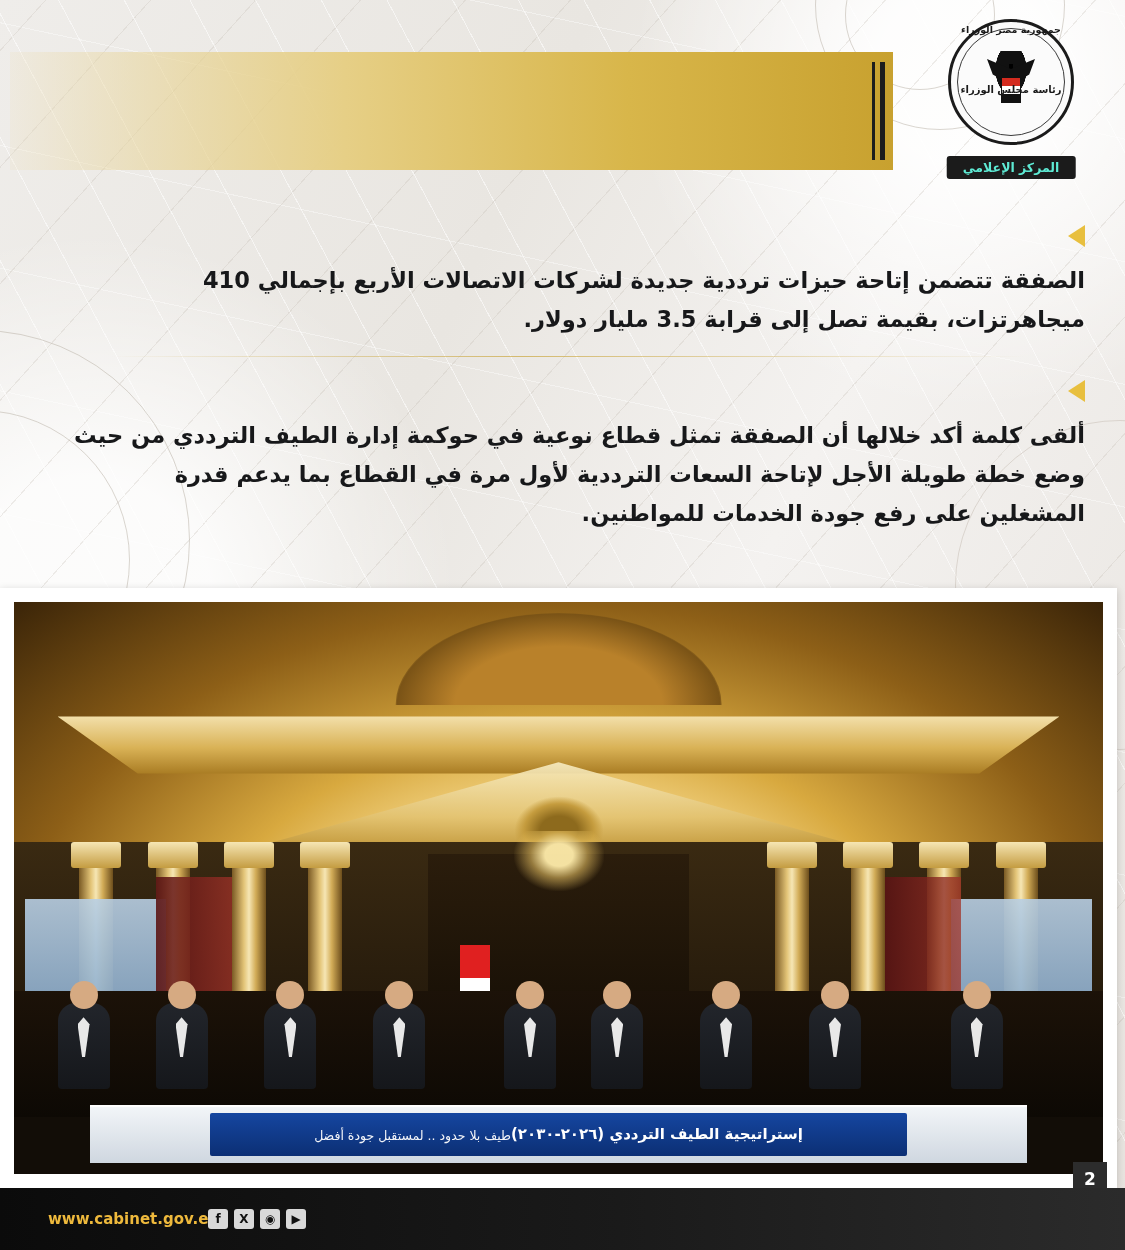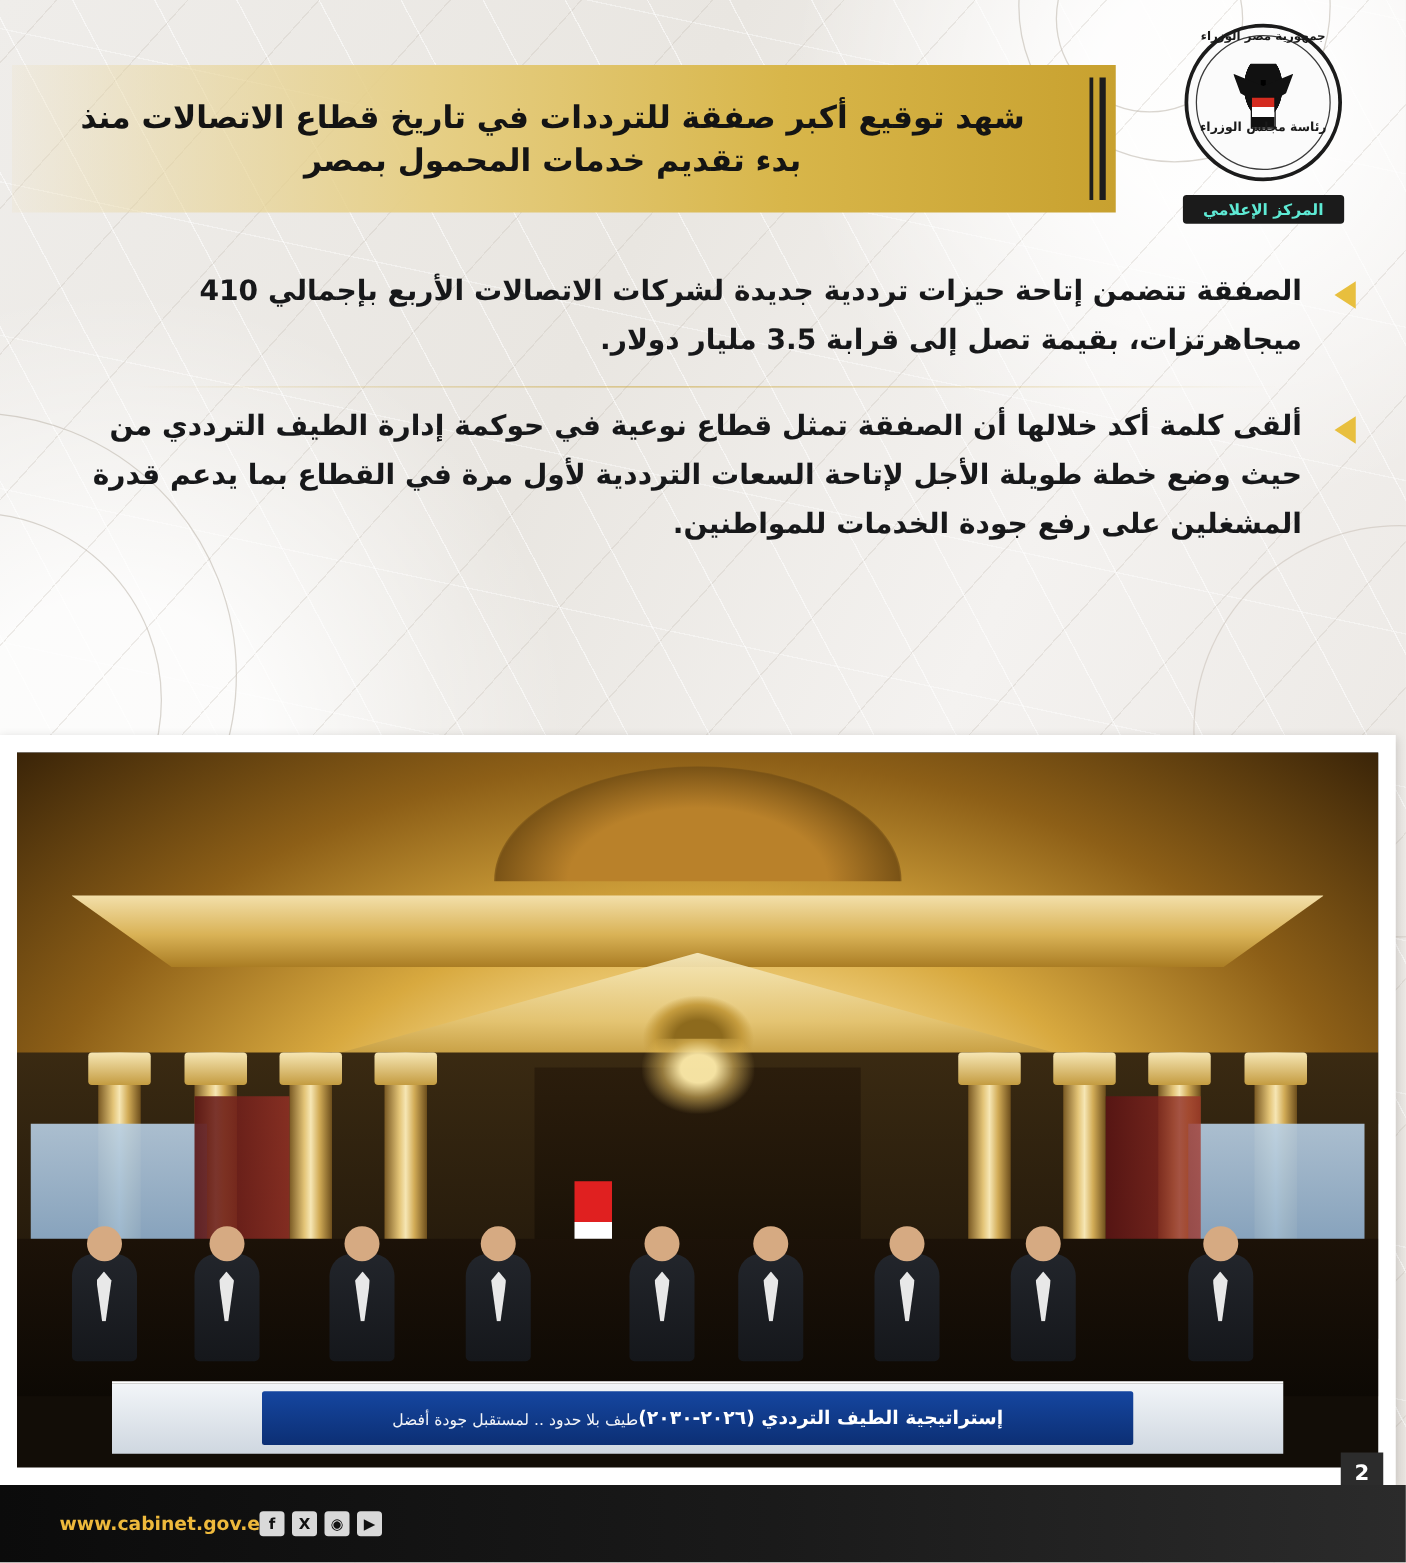--- a/index.html
+++ b/index.html
@@ -83,21 +83,21 @@
     background:linear-gradient(#d42b1f 0 33%, #ffffff 33% 66%, #111 66% 100%);
     border:1px solid #111;
   }
   .logo-txt-top {
     position:absolute; top:2px; left:0; right:0;
     text-align:center;
     font-size:9.5px; font-weight:bold; color:#1a1a1a;
     letter-spacing:0.5px;
   }
   .logo-txt-mid {
-    position:absolute; bottom:34px; left:0; right:0;
+    position:absolute; bottom:47px; left:0; right:0;
     text-align:center;
     font-size:10px; font-weight:bold; color:#1a1a1a;
   }
   .logo-badge {
     position:absolute; bottom:0px; left:50%; transform:translateX(-50%);
     background:#1b1b1b; color:#5eead4;
     font-size:12.5px; font-weight:bold;
     padding:4px 16px; border-radius:3px;
     white-space:nowrap;
   }
@@ -124,22 +124,23 @@
     font-weight:bold;
     line-height:1.42;
     padding-right:28px;
   }
 
   
   .bullets {
     position:absolute; top:206px; right:40px; left:70px;
   }
   .bullet {
-    display:flex; align-items:flex-start; gap:26px;
+    display:flex; align-items:flex-start; gap:14px;
     padding:8px 0 14px 0;
+    flex-direction:column;
   }
   .bullet-mark {
     flex:0 0 auto;
     margin-top:11px;
     width:0; height:0;
     border-top:11px solid transparent;
     border-bottom:11px solid transparent;
     border-right:17px solid #e8bf3e;
   }
   .bullet-text {
@@ -330,21 +331,20 @@
     </div>
     <div class="logo-badge">المركز الإعلامي</div>
   </div>
 </div>
 
 <div class="title-band">
   <div class="title-bars">
     <span></span>
     <span></span>
   </div>
-  <div class="title-text">شهد توقيع أكبر صفقة للترددات في تاريخ قطاع الاتصالات منذ بدء تقديم خدمات المحمول بمصر</div>
 </div>
 
 <div class="bullets">
 
   <div class="bullet">
     <div class="bullet-mark"></div>
     <div class="bullet-text">الصفقة تتضمن إتاحة حيزات ترددية جديدة لشركات الاتصالات الأربع بإجمالي 410 ميجاهرتزات، بقيمة تصل إلى قرابة 3.5 مليار دولار.</div>
   </div>
 
   <div class="divider"></div>

